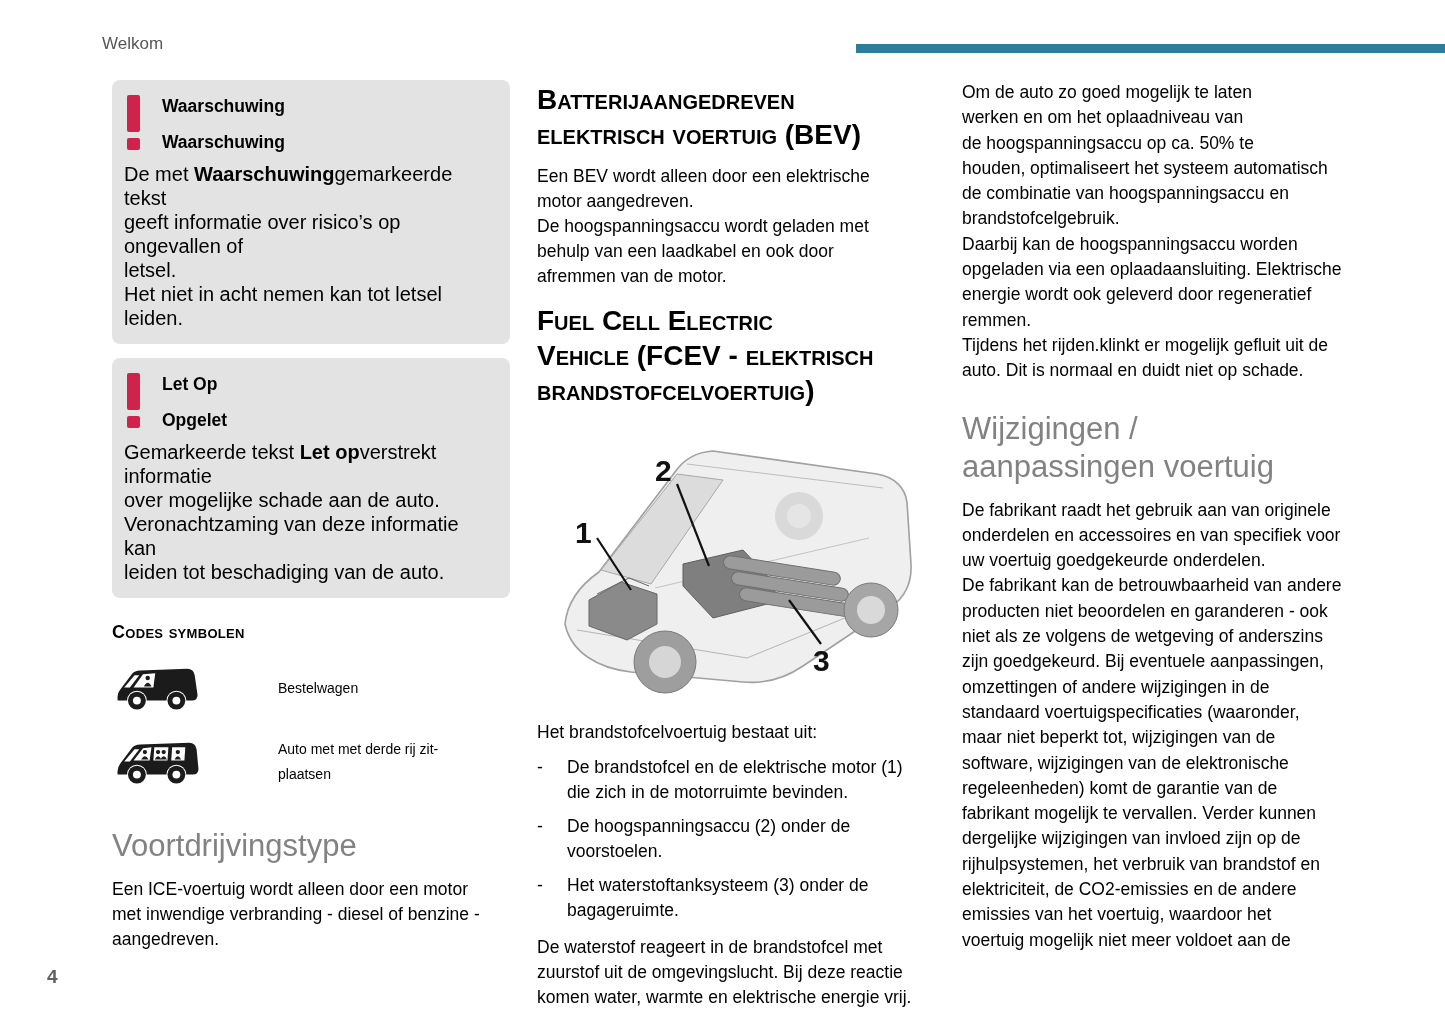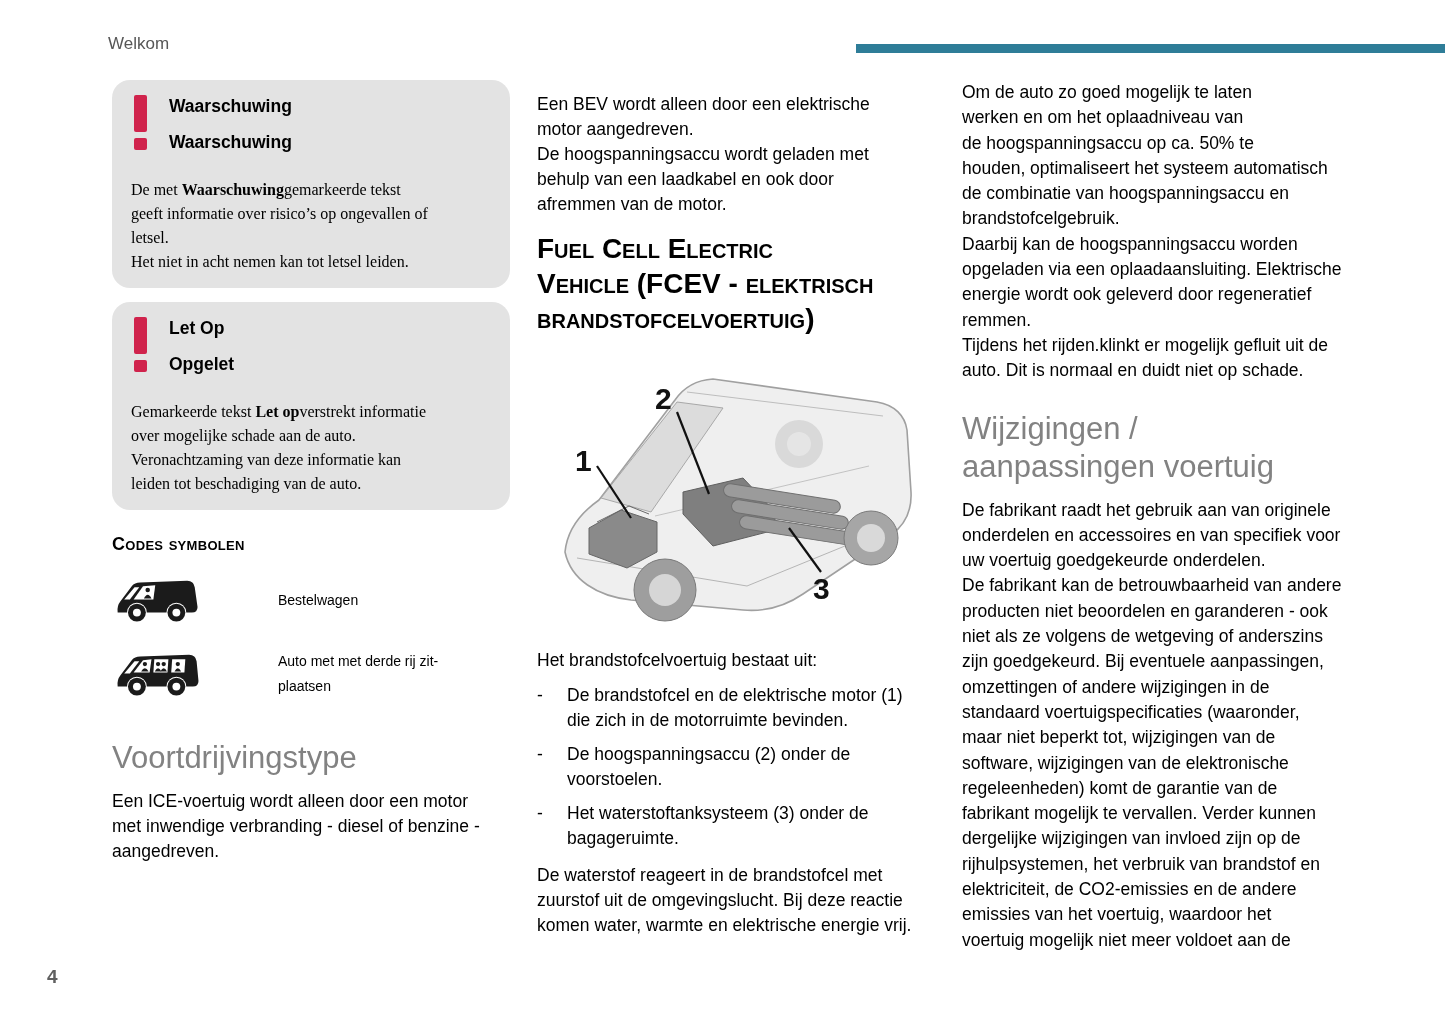--- a/index.html
+++ b/index.html
@@ -1,36 +1,36 @@
 <!DOCTYPE html>
 <html lang="nl"><head>
 <meta charset="utf-8">
 <style>
   html,body{margin:0;padding:0;}
   body{
     width:1445px;height:1018px;position:relative;overflow:hidden;
     background:#ffffff;color:#000;
     font-family:"Liberation Sans", sans-serif;
   }
-  .top-header{position:absolute;left:108px;top:34px;font-size:17px;color:#575757;}
+  .top-header{position:absolute;left:102px;top:34px;font-size:17px;color:#575757;}
   .top-bar{position:absolute;left:856px;top:44px;width:589px;height:9px;background:#2e7d98;}
   .page-num{position:absolute;left:47px;top:966px;font-size:19px;font-weight:bold;color:#606060;}
 
   .columns{position:absolute;left:112px;top:80px;display:flex;gap:27px;}
   .col{width:398px;}
 
   
-  .note-box{background:#e3e3e3;border-radius:18px;padding:12px 14px 14px 19px;margin-bottom:14px;}
+  .note-box{background:#e3e3e3;border-radius:8px;padding:12px 14px 14px 12px;margin-bottom:14px;}
   .note-head{position:relative;padding-left:38px;min-height:62px;}
   .excl{position:absolute;left:3px;top:3px;width:14px;}
   .excl-bar{width:13px;height:37px;background:#d0234c;border-radius:2px;}
   .excl-dot{width:13px;height:12px;background:#d0234c;border-radius:2px;margin-top:6px;}
   .note-title{font-weight:bold;font-size:17.5px;line-height:24px;padding-top:2px;}
   .note-title.second{margin-top:10px;}
-  .note-body{font-size:16px;line-height:24px;margin-top:24px;white-space:pre-line;font-family:Liberation Serif, serif;}
+  .note-body{font-size:20px;line-height:24px;margin-top:8px;white-space:pre-line;}
   .note-body b{font-weight:bold;}
 
   
   .codes-heading{font-size:18px;font-weight:bold;font-variant:small-caps;margin-top:24px;letter-spacing:.3px;}
   .code-row{display:flex;align-items:center;margin-top:16px;min-height:58px;}
   .code-icon{width:105px;flex:none;}
   .code-label{margin-left:61px;width:220px;font-size:14px;line-height:25px;white-space:pre-line;}
 
   
   .gray-heading{font-size:31px;line-height:38px;color:#828282;font-weight:400;margin-top:36px;white-space:pre-line;}
@@ -142,20 +142,22 @@
     </div>
 
     <div class="gray-heading">Voortdrijvingstype</div>
     <div class="body-text">Een ICE-voertuig wordt alleen door een motor
 met inwendige verbranding - diesel of benzine -
 aangedreven.</div>
   </div>
 
   <div class="col">
 
+    <div class="caps-heading mid-top-heading">Batterijaangedreven
+elektrisch voertuig (BEV)</div>
     <div class="body-text">Een BEV wordt alleen door een elektrische
 motor aangedreven.
 De hoogspanningsaccu wordt geladen met
 behulp van een laadkabel en ook door
 afremmen van de motor.</div>
 
     <div class="caps-heading">Fuel Cell Electric
 Vehicle (FCEV - elektrisch
 brandstofcelvoertuig)</div>
 

